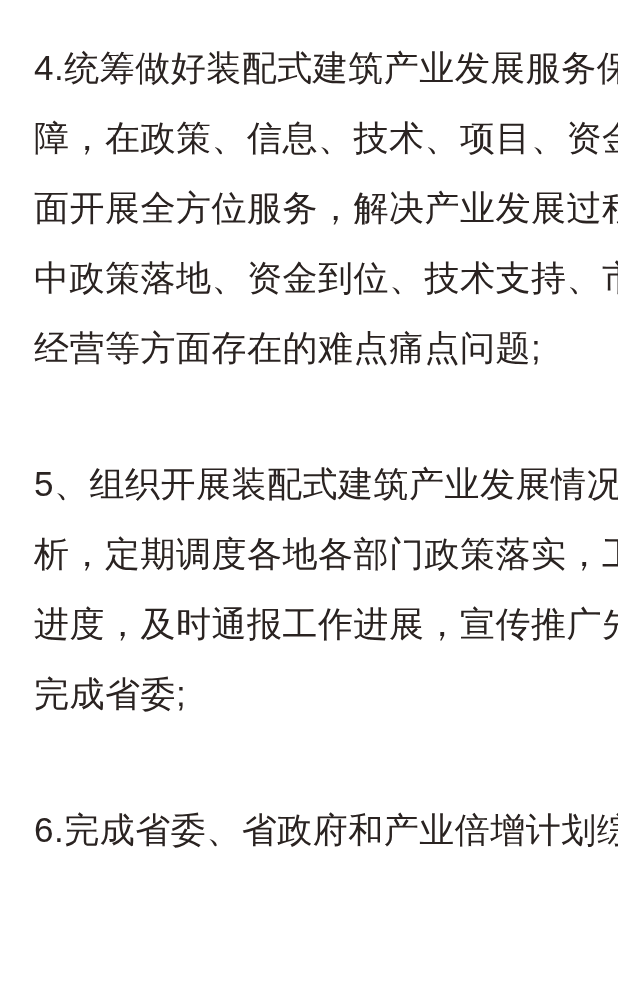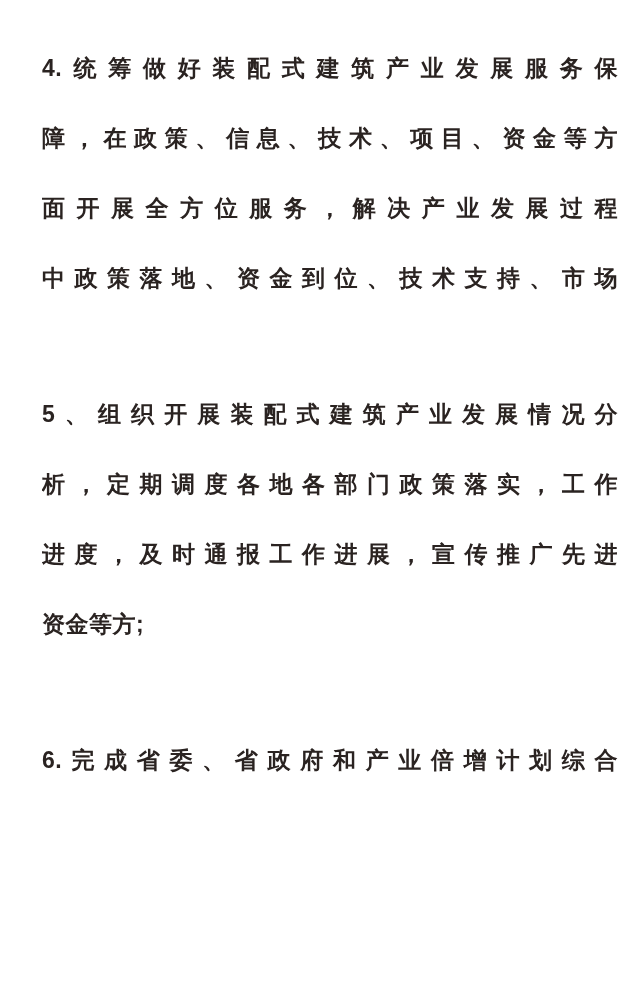--- a/index.html
+++ b/index.html
@@ -13,24 +13,24 @@
     height: 1002px;
     background: #ffffff;
     overflow: hidden;
     font-family: "Liberation Sans", sans-serif;
     color: #2a2321;
   }
   .doc {
     padding: 33px 22px 0 34px;
   }
   .para {
-    margin: 0 0 66px 8px;
-    font-size: 23px;
+    margin: 0 0 66px 0;
+    font-size: 35px;
     line-height: 70px;
-    font-weight: 700;
+    font-weight: 400;
     letter-spacing: 0.5px;
   }
   .para:last-child {
     margin-bottom: 0;
   }
   .line {
     white-space: nowrap;
     text-align: justify;
     
     text-align-last: justify;
@@ -44,27 +44,28 @@
 <body>
 
 <div class="page">
   <div class="doc">
 
     <div class="para">
       <div class="line">4.统筹做好装配式建筑产业发展服务保</div>
       <div class="line">障，在政策、信息、技术、项目、资金等方</div>
       <div class="line">面开展全方位服务，解决产业发展过程</div>
       <div class="line">中政策落地、资金到位、技术支持、市场</div>
+      <div class="line last">经营等方面存在的难点痛点问题;</div>
     </div>
 
     <div class="para">
       <div class="line">5、组织开展装配式建筑产业发展情况分</div>
       <div class="line">析，定期调度各地各部门政策落实，工作</div>
       <div class="line">进度，及时通报工作进展，宣传推广先进</div>
-      <div class="line last">资金等方;</div>
+      <div class="line last">完成省委;</div>
     </div>
 
     <div class="para">
       <div class="line">6.完成省委、省政府和产业倍增计划综合</div>
     </div>
 
   </div>
 </div>
 
 </body></html>

